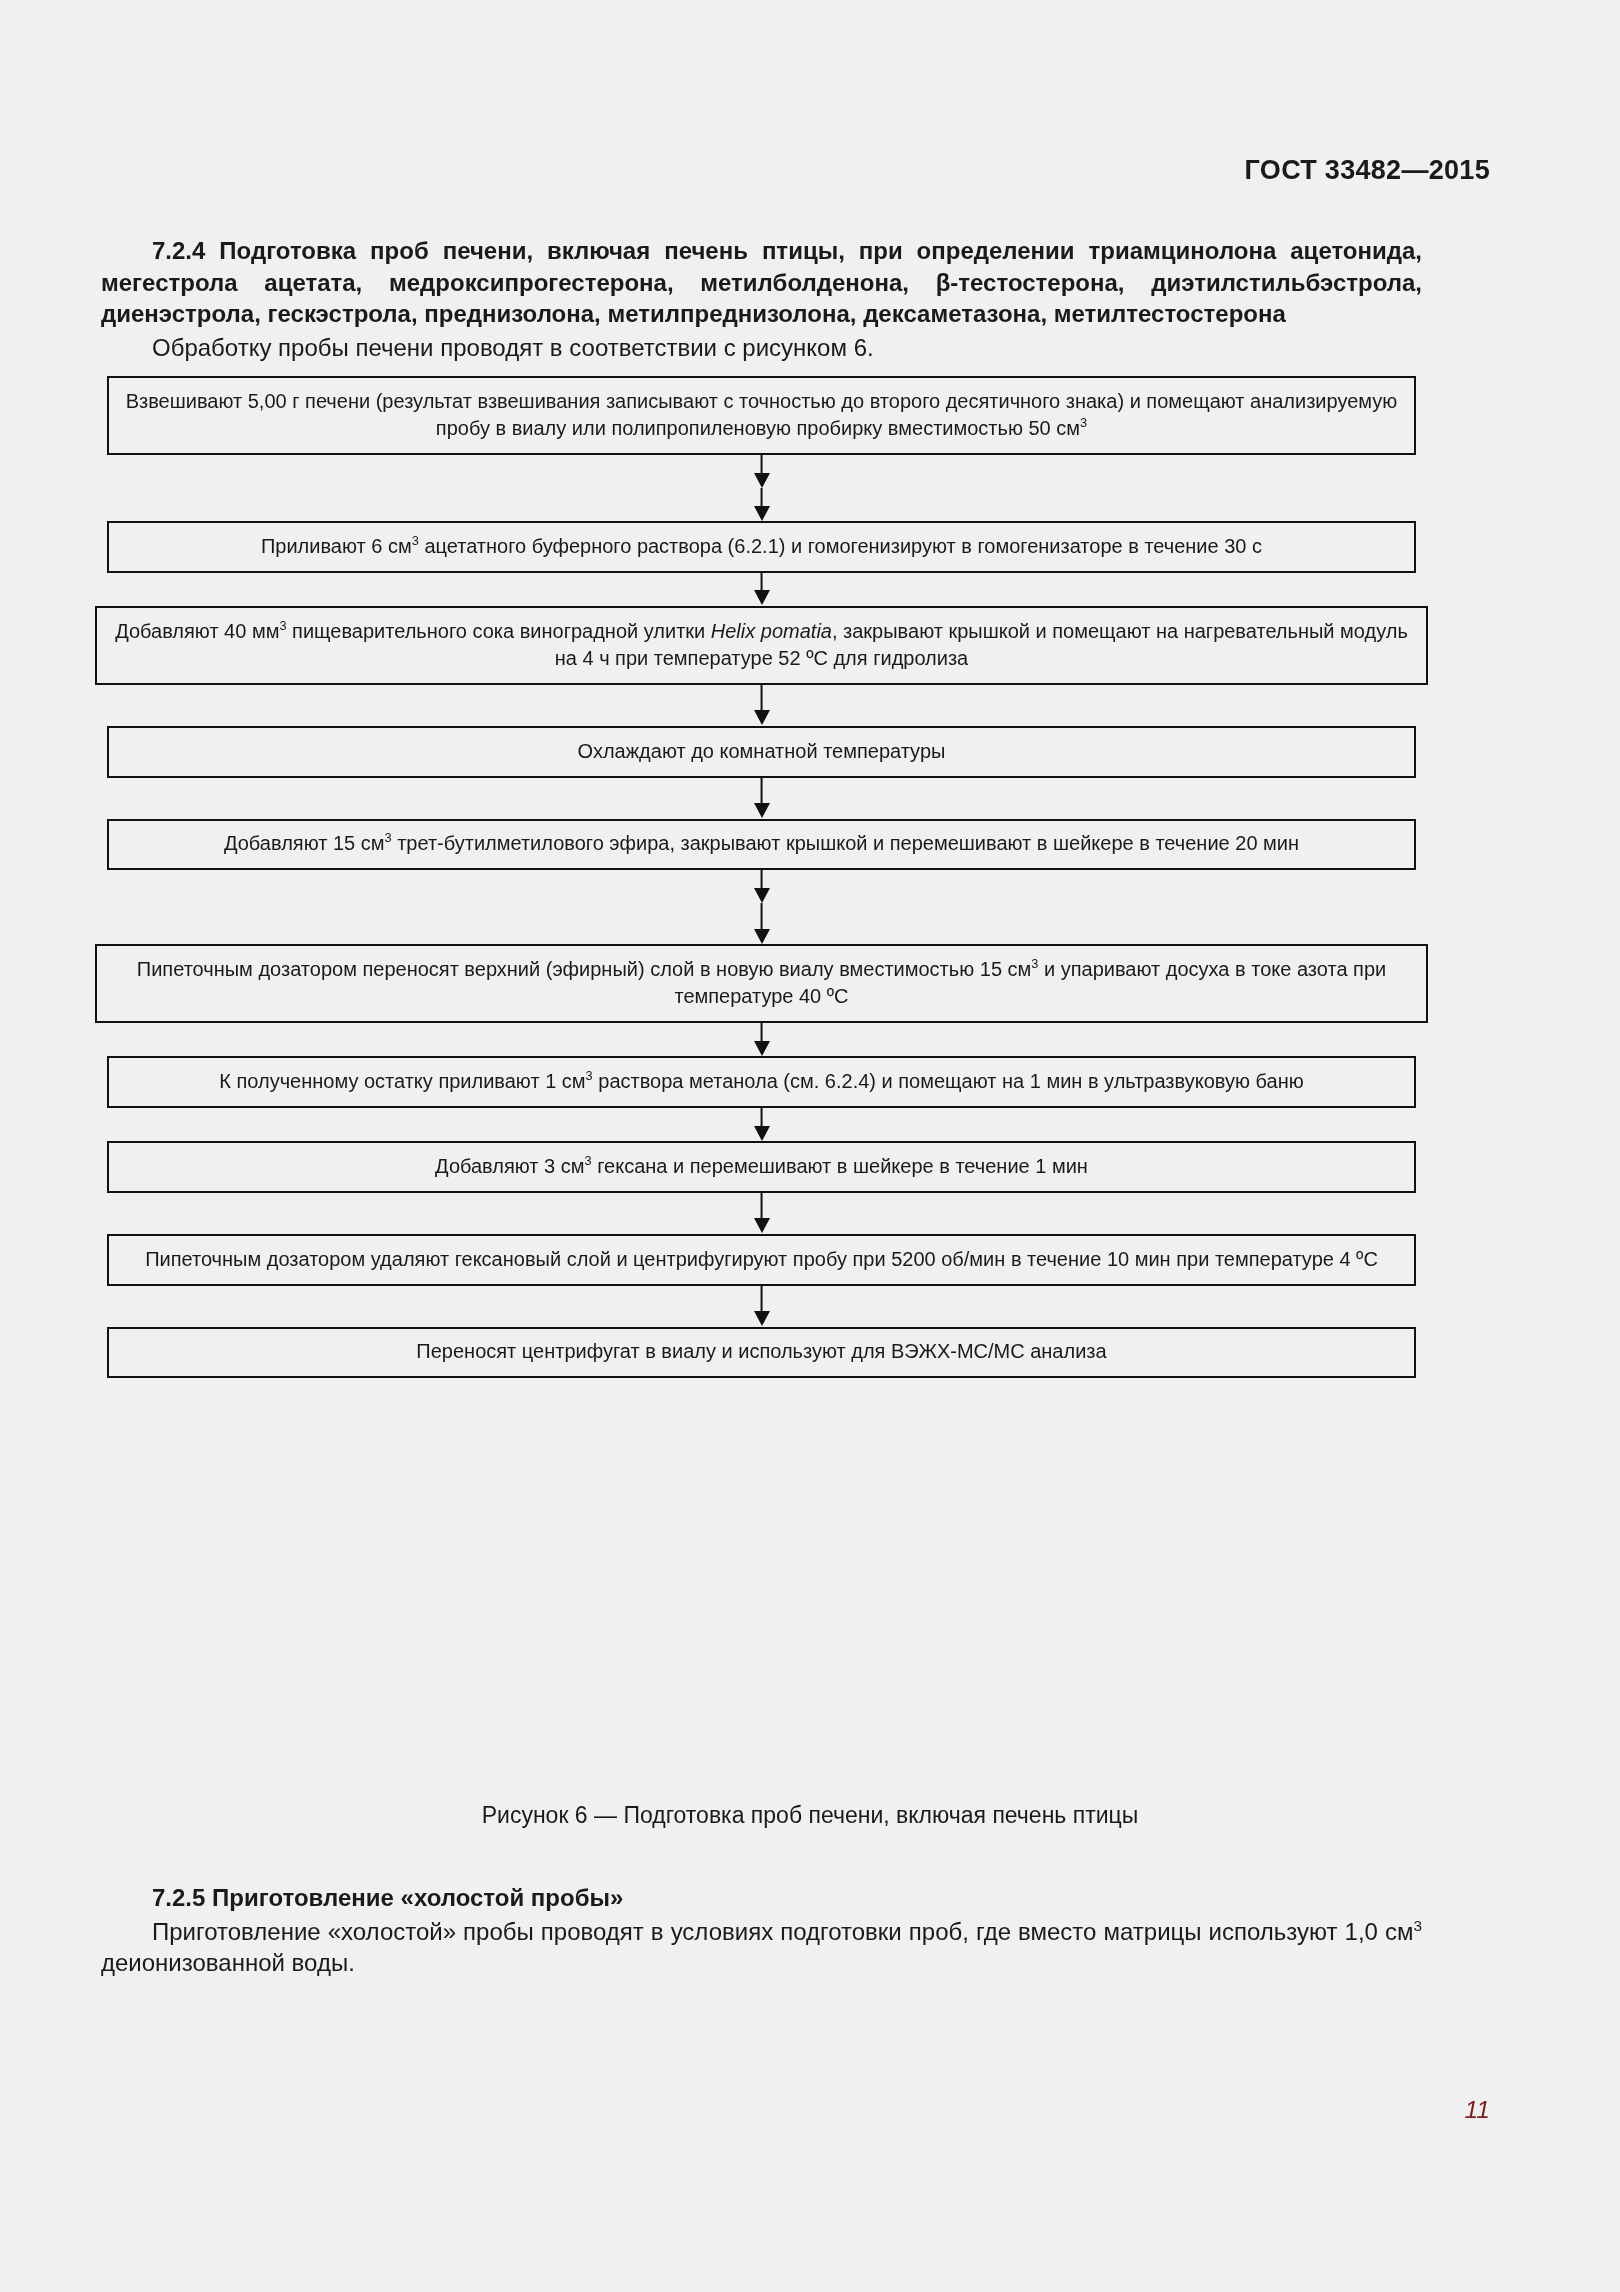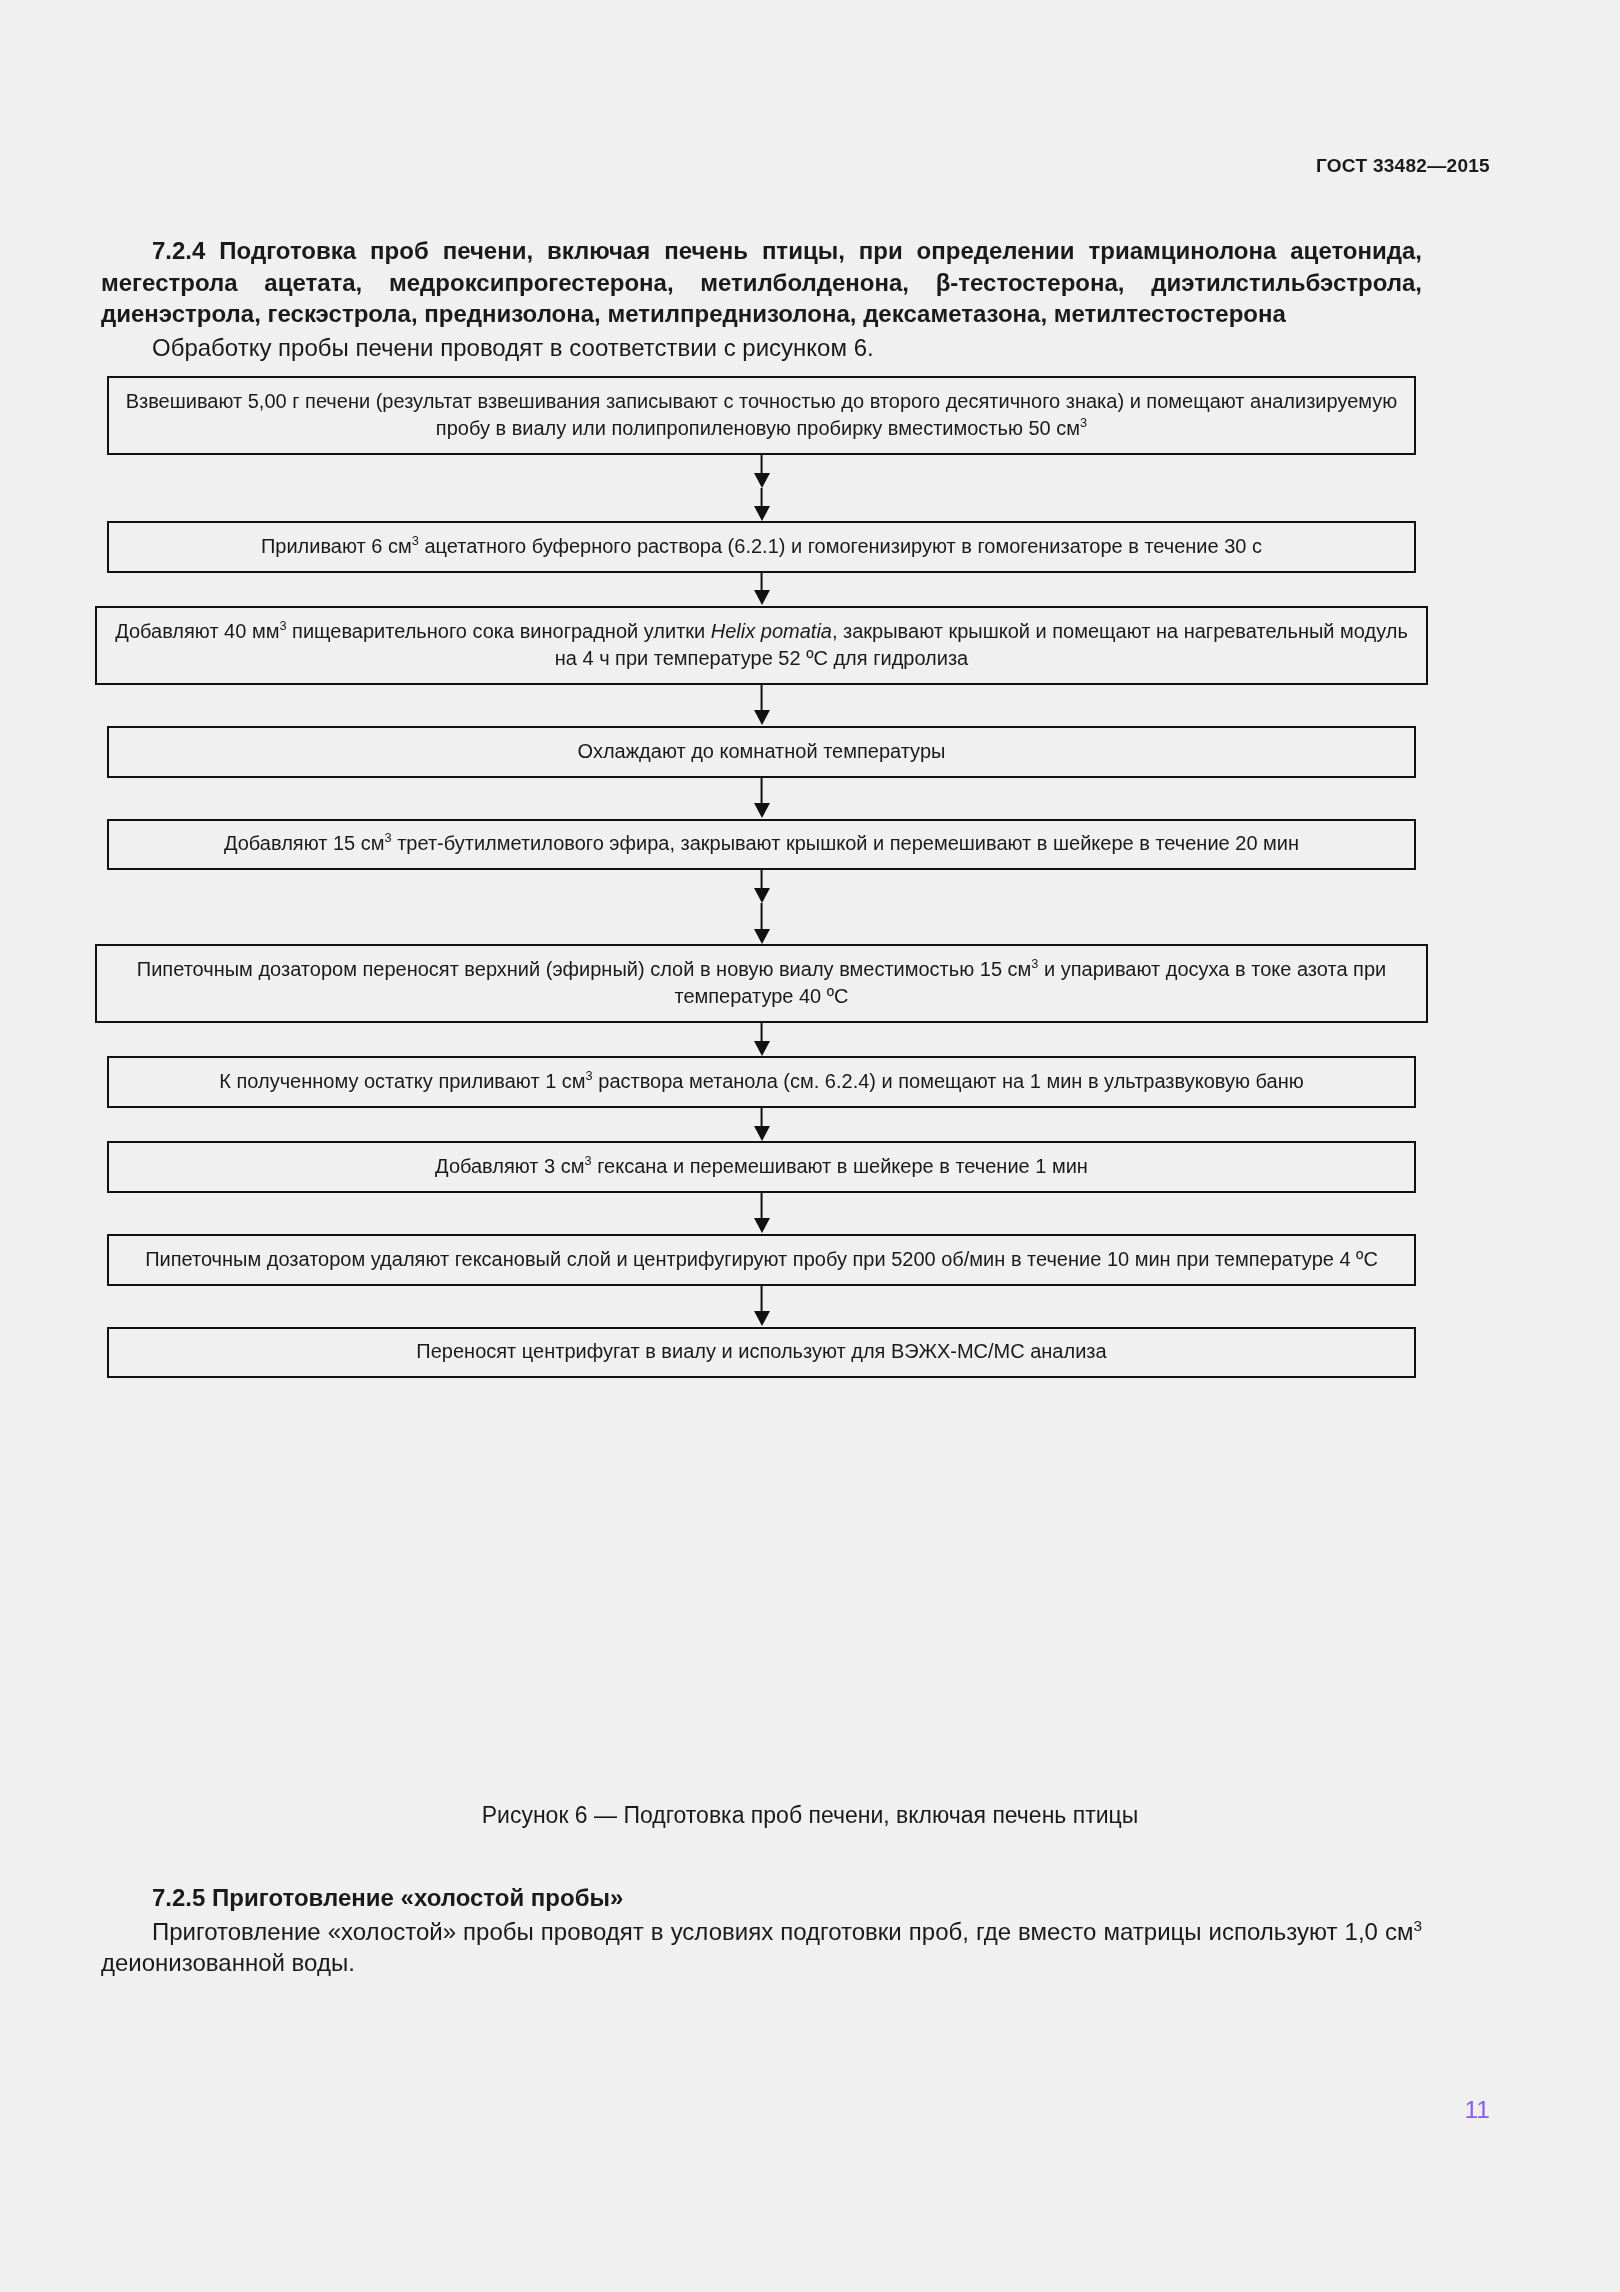--- a/index.html
+++ b/index.html
@@ -18,21 +18,21 @@
     background: #f0f0f0;
     box-sizing: border-box;
     overflow: hidden;
   }
 
   
   .running-head {
     position: absolute;
     right: 130px;
     top: 155px;
-    font-size: 19px;
+    font-size: 27px;
     font-weight: bold;
     letter-spacing: 0.3px;
     white-space: nowrap;
   }
 
   
   .para {
     font-size: 24px;
     line-height: 1.32;
     text-align: justify;
@@ -141,21 +141,22 @@
     width: 1321px;
   }
   #closing-head { margin-bottom: 2px; }
 
   
   #page-number {
     position: absolute;
     right: 130px;
     top: 2096px;
     font-size: 24.5px;
-    color: #8b5cf6;
+    color: #7f1d1d;
+    font-style: italic;
   }
 </style>
 </head>
 <body>
 
 <div class="page">
 
   <div class="running-head">ГОСТ 33482—2015</div>
 
   <div id="intro-block">

